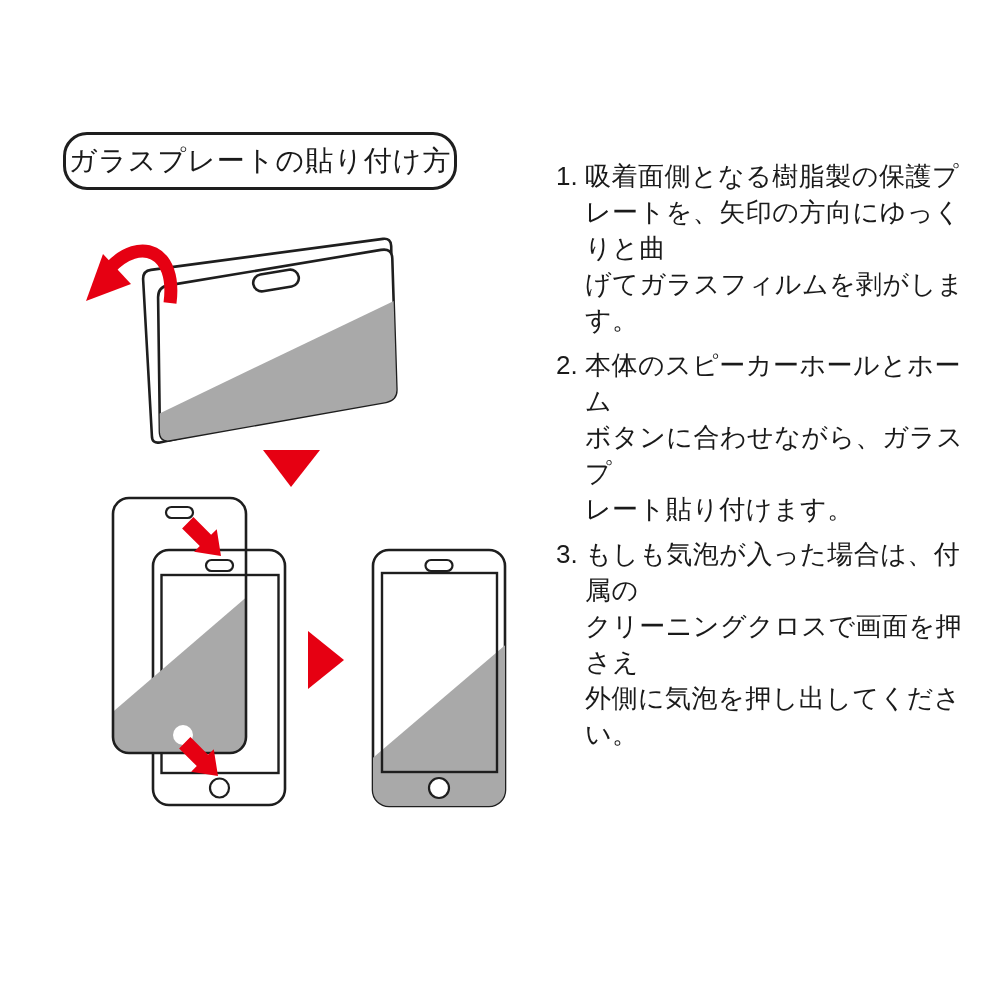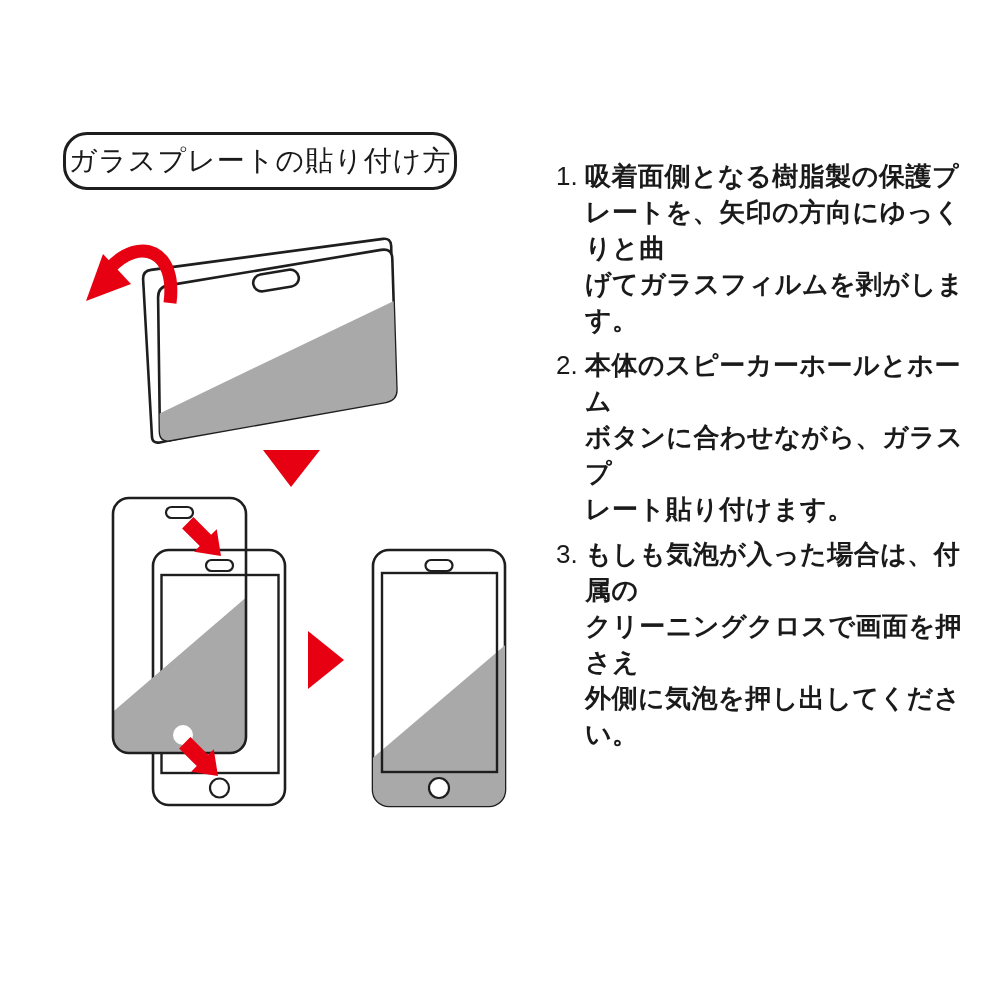--- a/index.html
+++ b/index.html
@@ -12,21 +12,21 @@
     display: flex; align-items: center; justify-content: center;
     font-size: 28px; font-weight: 500; letter-spacing: 1px; white-space: nowrap;
   }
 
   .instructions {
     position: absolute; left: 556px; top: 158px; width: 428px;
     font-size: 26px; line-height: 36px; font-weight: 500;
   }
   .instr { display: flex; margin-bottom: 9px; }
   .num   { flex: 0 0 29px; }
-  .ibody { flex: 1; letter-spacing: 0.5px; font-weight: bold; }
+  .ibody { flex: 1; letter-spacing: 0.5px; }
 
   svg.diagram { position: absolute; left: 0; top: 0; width: 1000px; height: 1000px; }
   .ln { stroke: #1e1e1e; fill: none; }
   .ln-fill { stroke: #1e1e1e; fill: #ffffff; }
 </style>
 </head>
 <body>
 
 <div class="title-box">
   <span>ガラスプレートの貼り付け方</span>

